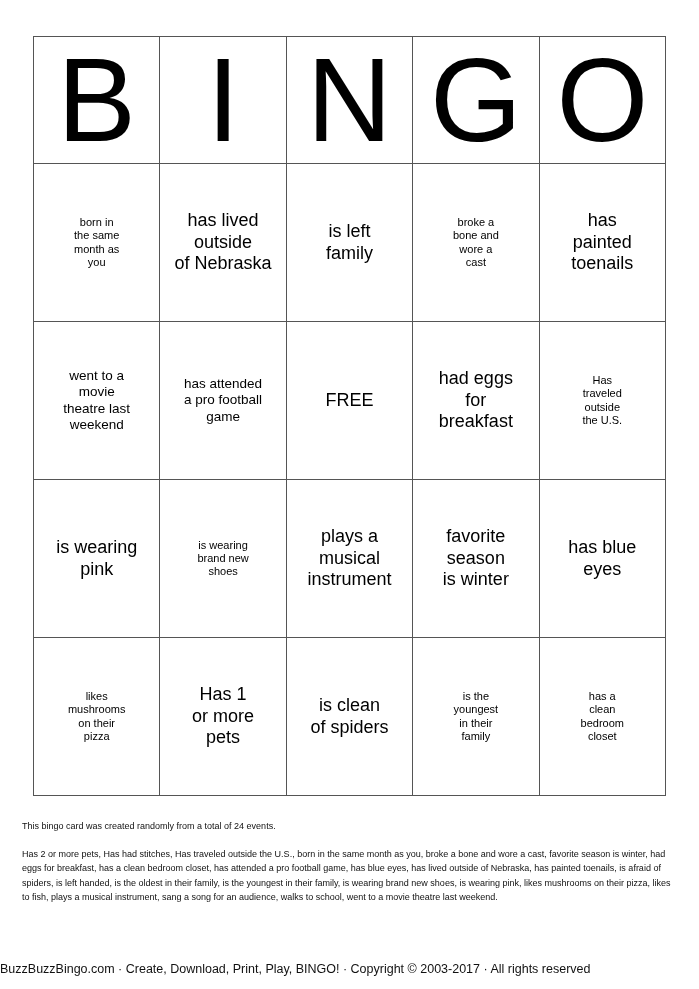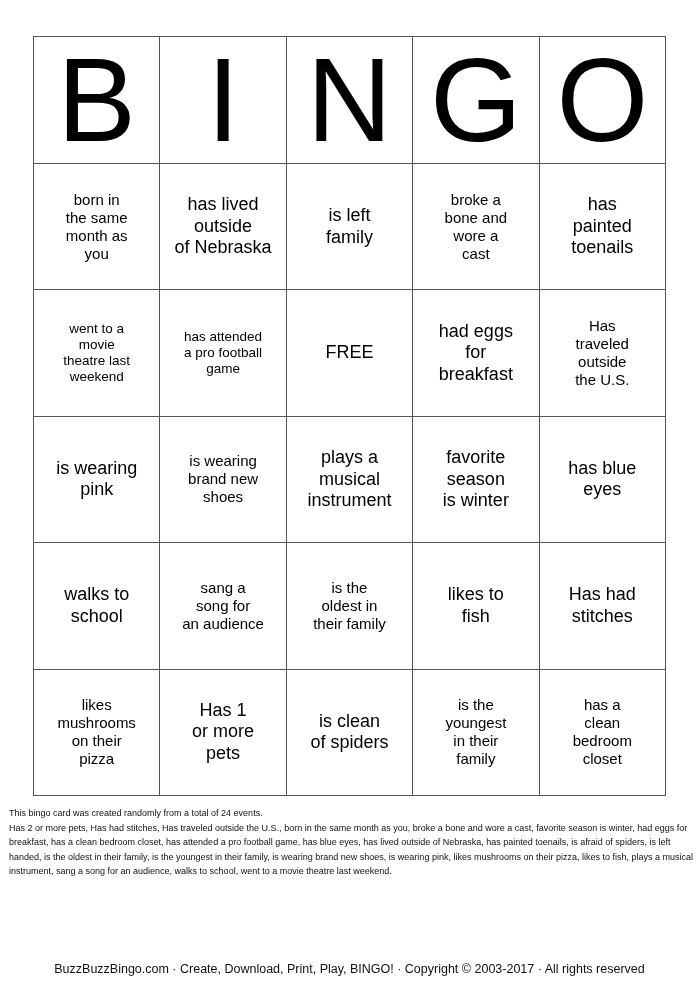--- a/index.html
+++ b/index.html
@@ -19,31 +19,31 @@
     padding: 0 6px; box-sizing: border-box;
     line-height: 1.2;
   }
   .card th {
     border: 1px solid #555;
     height: 126px; font-weight: normal;
     font-size: 118px; line-height: 1; padding: 0;
     text-align: center; vertical-align: middle;
   }
   .s-xl { font-size: 18px; line-height: 20px; }
-  .s-m  { font-size: 15px; line-height: 20px; }
+  .s-m  { font-size: 11px; line-height: 20px; }
   .s-s  { font-size: 13.5px; line-height: 17px; }
   .cell-text { white-space: pre-line; display: inline-block; }
   .info {
     position: absolute; left: 9px; top: 806px; width: 684px;
     font-size: 9px; line-height: 14.5px; color: #111;
   }
-  .info p { margin: 0; }
+  .info p { margin: 13px; }
   .footer {
     position: absolute; left: 0; top: 962px; width: 699px;
-    text-align: center; font-size: 12.5px; color: #111;
+    font-size: 12.5px; color: #111;
   }
 </style>
 </head>
 <body>
 
 <table class="card">
   <thead>
     <tr>
       <th>B</th>
       <th>I</th>
@@ -97,34 +97,20 @@
       <td class="s-xl"><span class="cell-text">plays a
 musical
 instrument</span></td>
       <td class="s-xl"><span class="cell-text">favorite
 season
 is winter</span></td>
       <td class="s-xl"><span class="cell-text">has blue
 eyes</span></td>
     </tr>
     <tr>
-      <td class="s-xl"><span class="cell-text">walks to
-school</span></td>
-      <td class="s-m"><span class="cell-text">sang a
-song for
-an audience</span></td>
-      <td class="s-m"><span class="cell-text">is the
-oldest in
-their family</span></td>
-      <td class="s-xl"><span class="cell-text">likes to
-fish</span></td>
-      <td class="s-xl"><span class="cell-text">Has had
-stitches</span></td>
-    </tr>
-    <tr>
       <td class="s-m"><span class="cell-text">likes
 mushrooms
 on their
 pizza</span></td>
       <td class="s-xl"><span class="cell-text">Has 1
 or more
 pets</span></td>
       <td class="s-xl"><span class="cell-text">is clean
 of spiders</span></td>
       <td class="s-m"><span class="cell-text">is the

